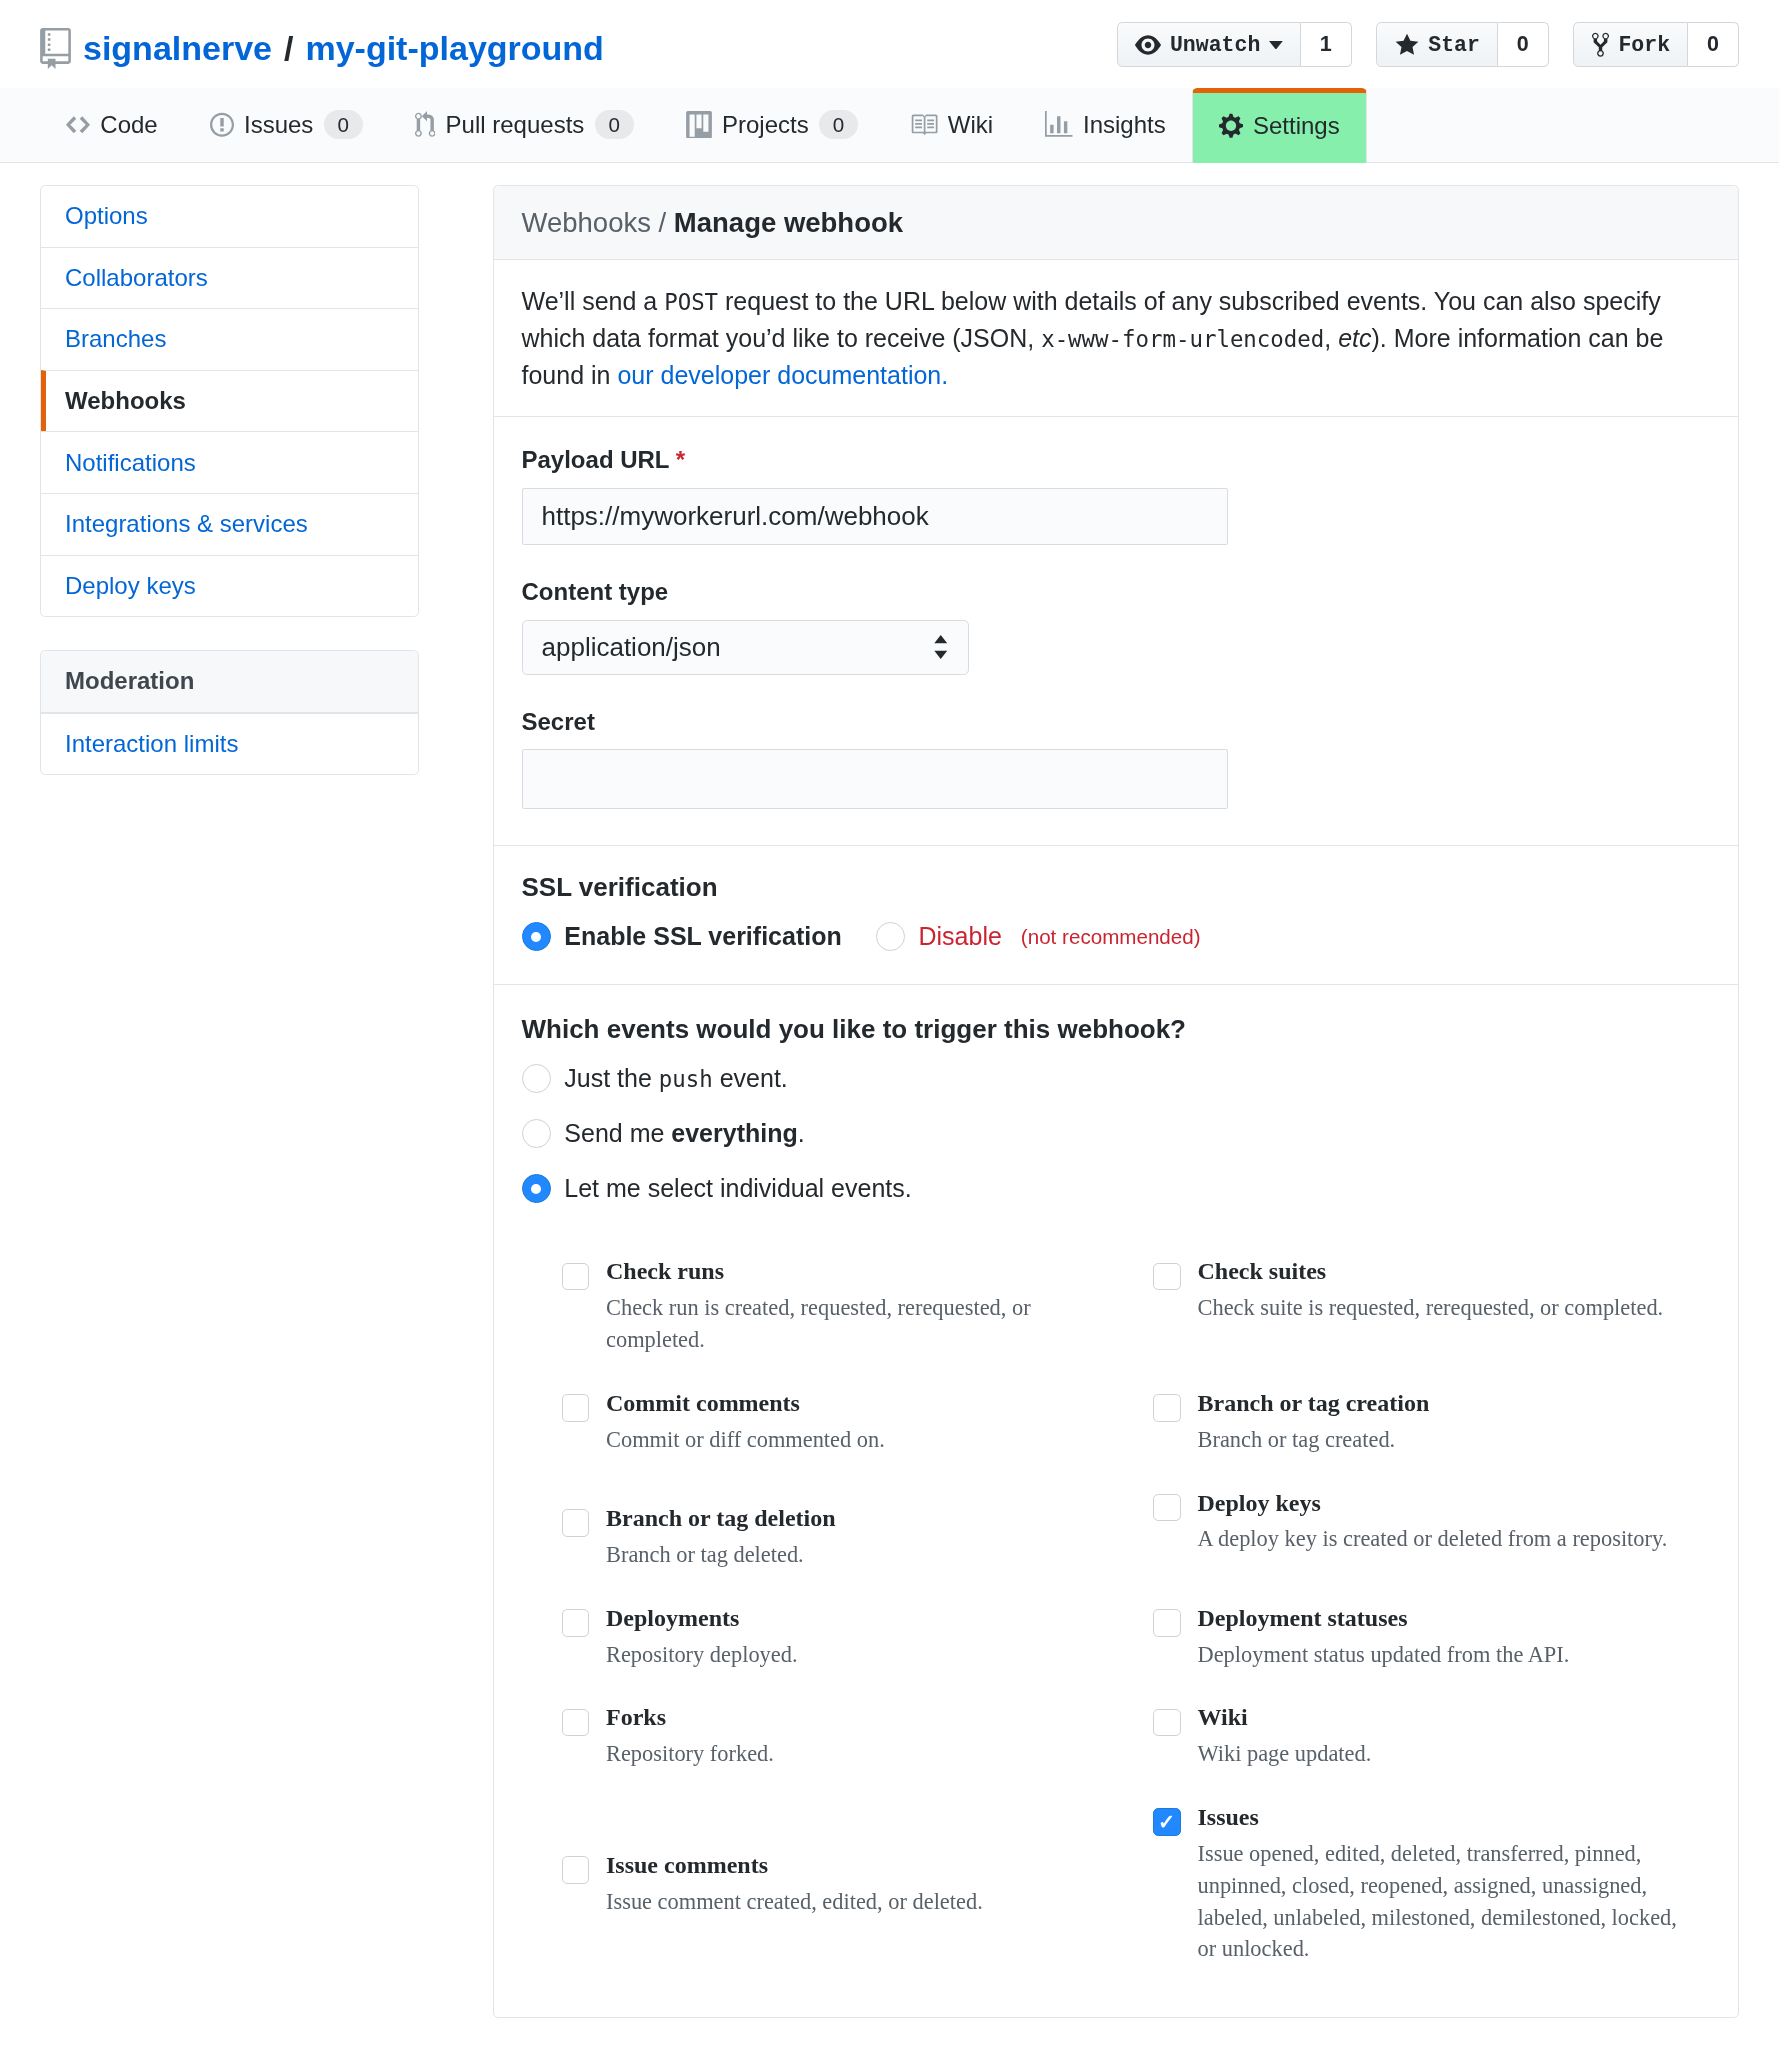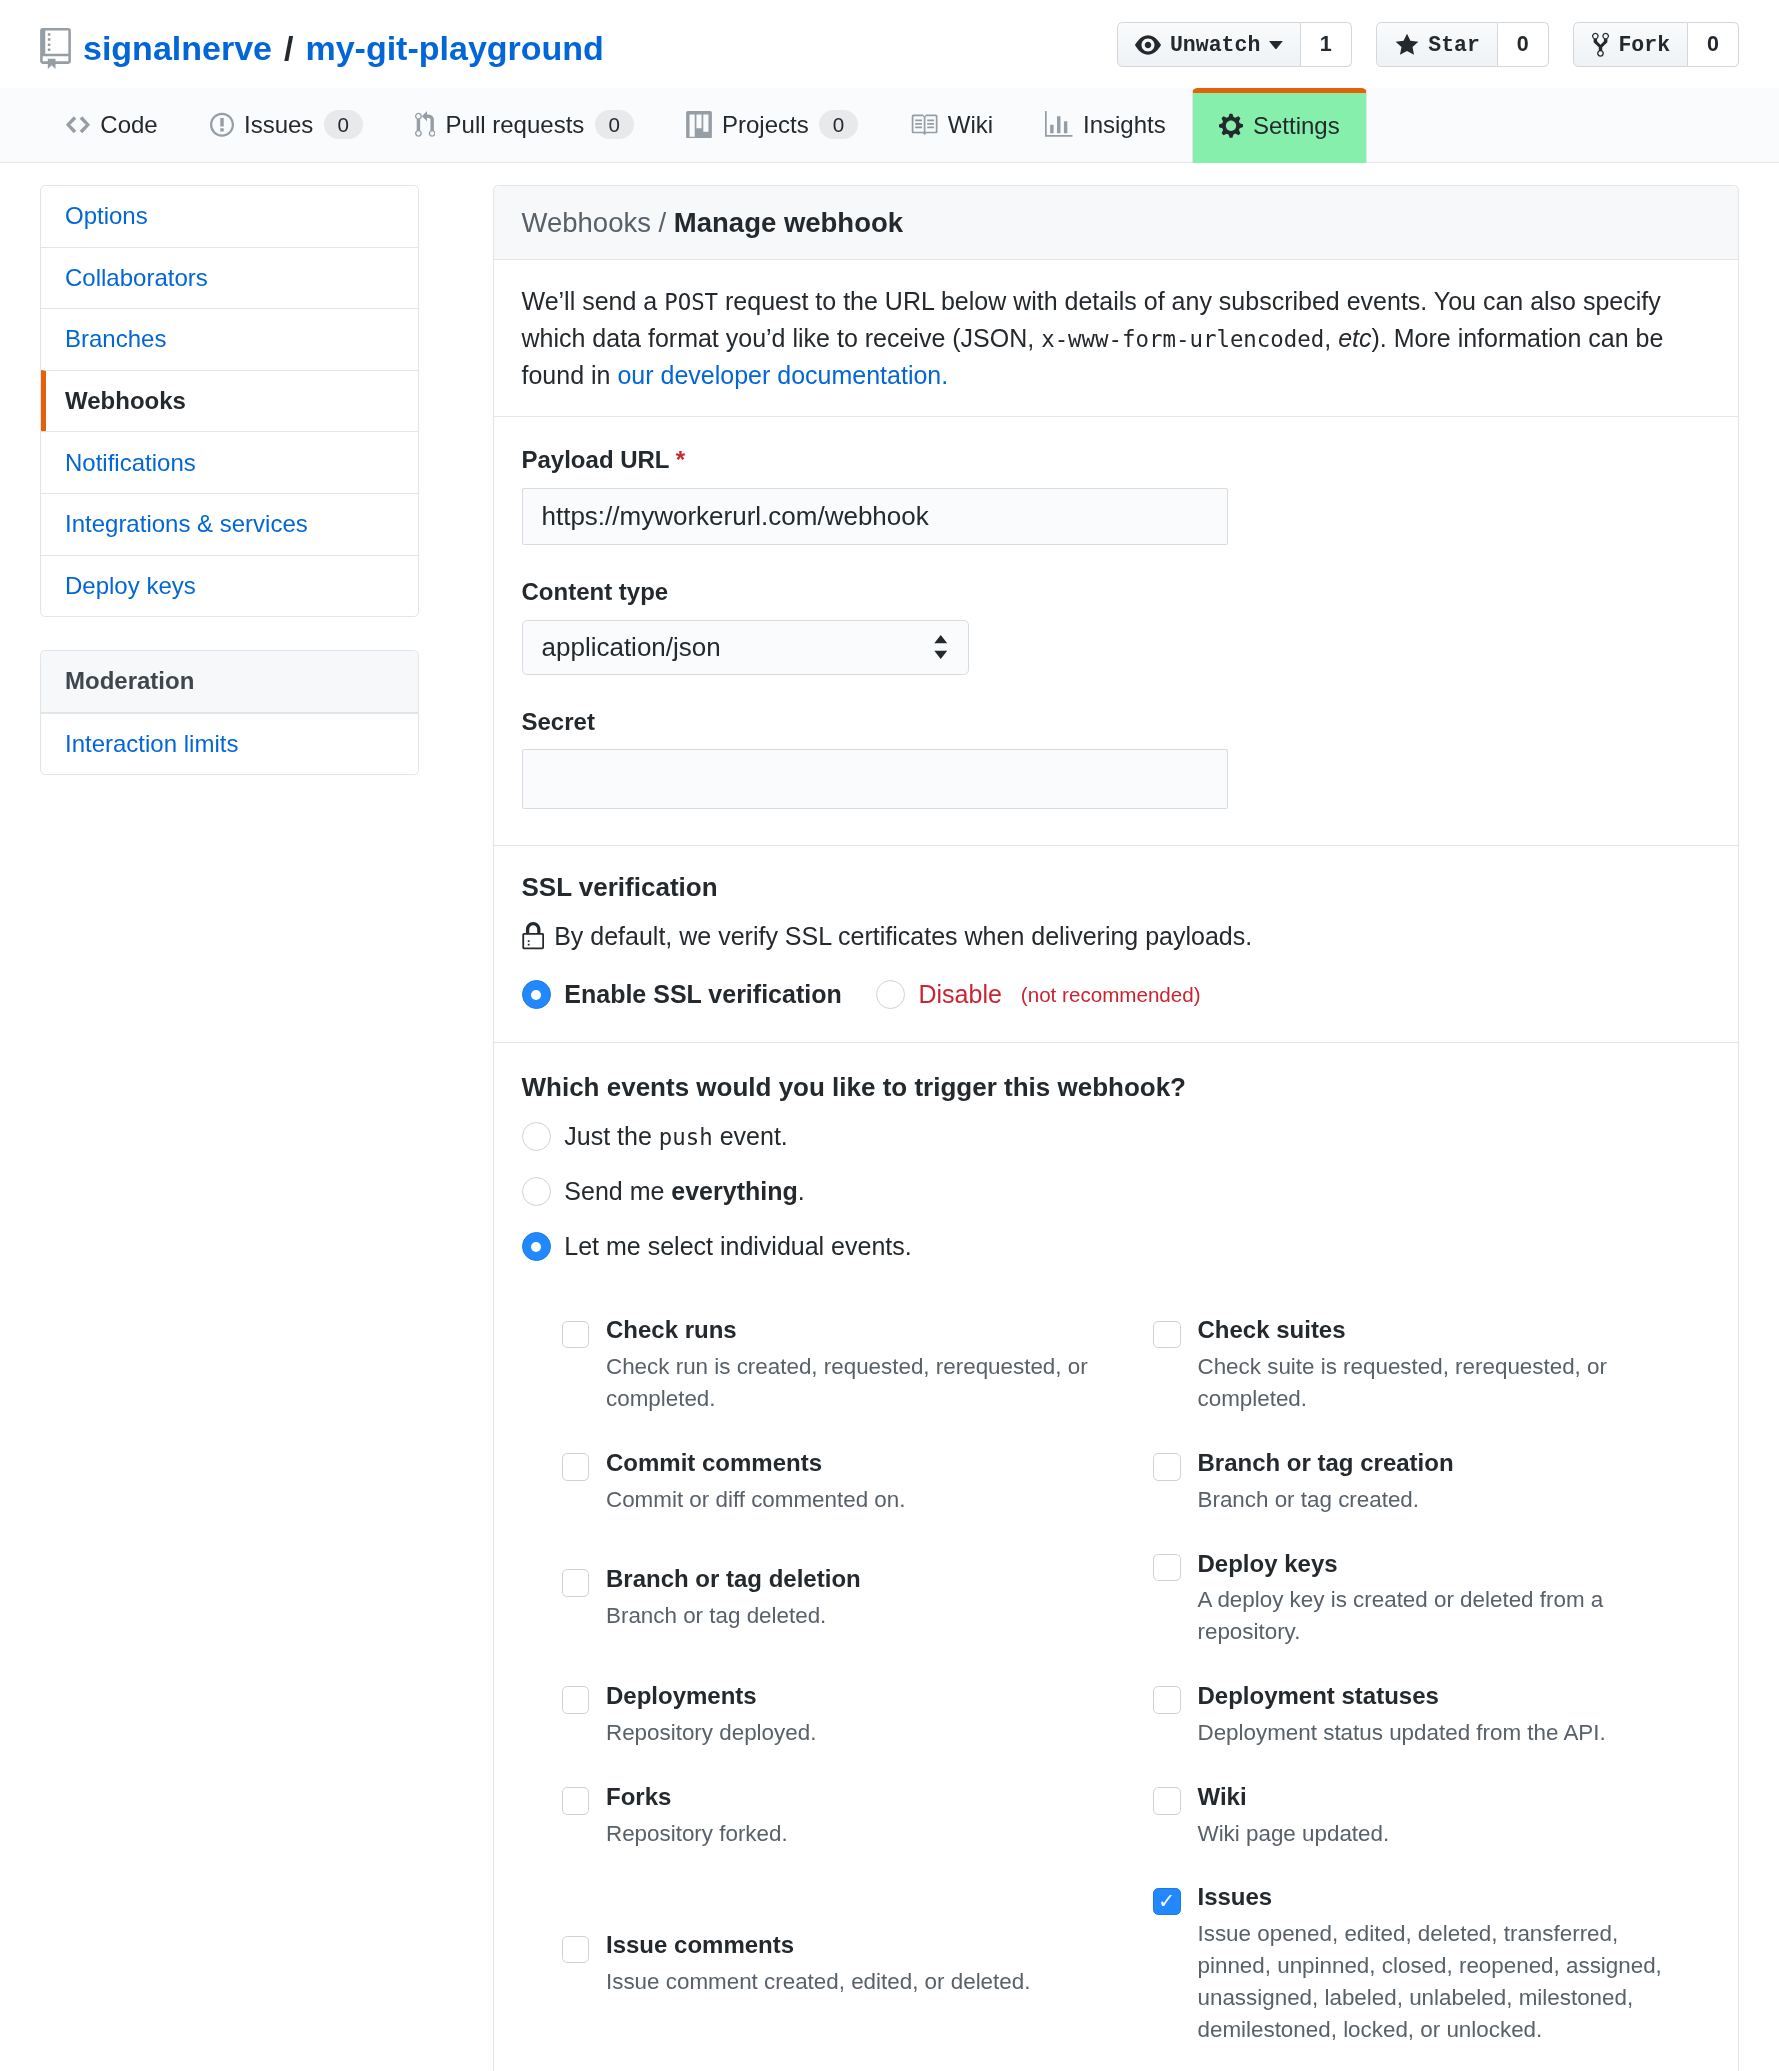--- a/index.html
+++ b/index.html
@@ -92,21 +92,21 @@
     margin:-5.2px 0 0 -5.2px; border-radius:50%; background:#fff; }
   .ssl-enable-text { font-size:25px; font-weight:700; }
   .ssl-disable-text { font-size:25px; color:#cb2431; }
   .ssl-disable-note { font-size:20.6px; color:#cb2431; margin-left:5.2px; }
 
   
   .events-section { padding:29px 27.5px 52px; border-bottom:none; }
   .event-option { display:flex; align-items:center; gap:13.8px; font-size:25px; margin-bottom:26px; cursor:pointer; }
   .event-option .bold { font-weight:700;margin-top:47px; }
   .events-grid { display:grid; grid-template-columns:1fr 1fr; column-gap:34px; row-gap:34px;
-    margin:55px 0 0 40px; align-items:start; }
+    margin:55px 0 0 40px; align-items:start;font-family:Liberation Serif, serif; }
   .evt { display:flex; gap:17px; }
   .cb { width:27.5px; height:27.5px; border:1.7px solid #cdd2d7; border-radius:5.2px; background:#fff;
     flex:none; margin-top:4.3px; cursor:pointer; }
   .cb.checked { background:#2188ff; border-color:#1c7cd6; color:#fff; font-size:20.6px; font-weight:700;
     display:flex; align-items:center; justify-content:center; }
   .cb.checked::after { content:"\2713"; }
   .evt-title { font-size:24px; font-weight:700; color:#24292e; }
   .evt-desc { font-size:22.4px; color:#586069; line-height:1.42; margin-top:6.9px; max-width:499px; }
   .evt.offset-18 { margin-top:15.5px; }
   .evt.offset-56 { margin-top:48px; }
@@ -275,28 +275,20 @@
         </div>
       </div>
       <div class="field">
         <div class="field-label">Secret</div>
         <input class="text-input secret-input" type="text" value="" style="">
       </div>
     </div>
 
     <div class="ssl-section section">
       <div class="section-title">SSL verification</div>
-      <div class="ssl-note">
-        <span class="icon">
-          <svg width="22.4" height="29" viewBox="0 0 12 16" fill="currentColor">
-              <path d="M4 13H3v-1h1v1zm0-3H3v1h1v-1zm8-3v7c0 .55-.45 1-1 1H1c-.55 0-1-.45-1-1V7c0-.55.45-1 1-1h1V4c0-2.2 1.8-4 4-4s4 1.8 4 4v2h1c.55 0 1 .45 1 1zM3.8 6h4.41V4c0-1.22-.98-2.2-2.2-2.2-1.22 0-2.2.98-2.2 2.2v2H3.8zM11 7H1v7h10V7z"></path>
-            </svg>
-        </span>
-        <span>By default, we verify SSL certificates when delivering payloads.</span>
-      </div>
       <div class="radio-row">
         <label class="radio-label">
           <span class="radio on"></span>
           <span class="ssl-enable-text">Enable SSL verification</span>
         </label>
         <label class="radio-label">
           <span class="radio"></span>
           <span class="ssl-disable-text">Disable</span>
           <span class="ssl-disable-note">(not recommended)</span>
         </label>

